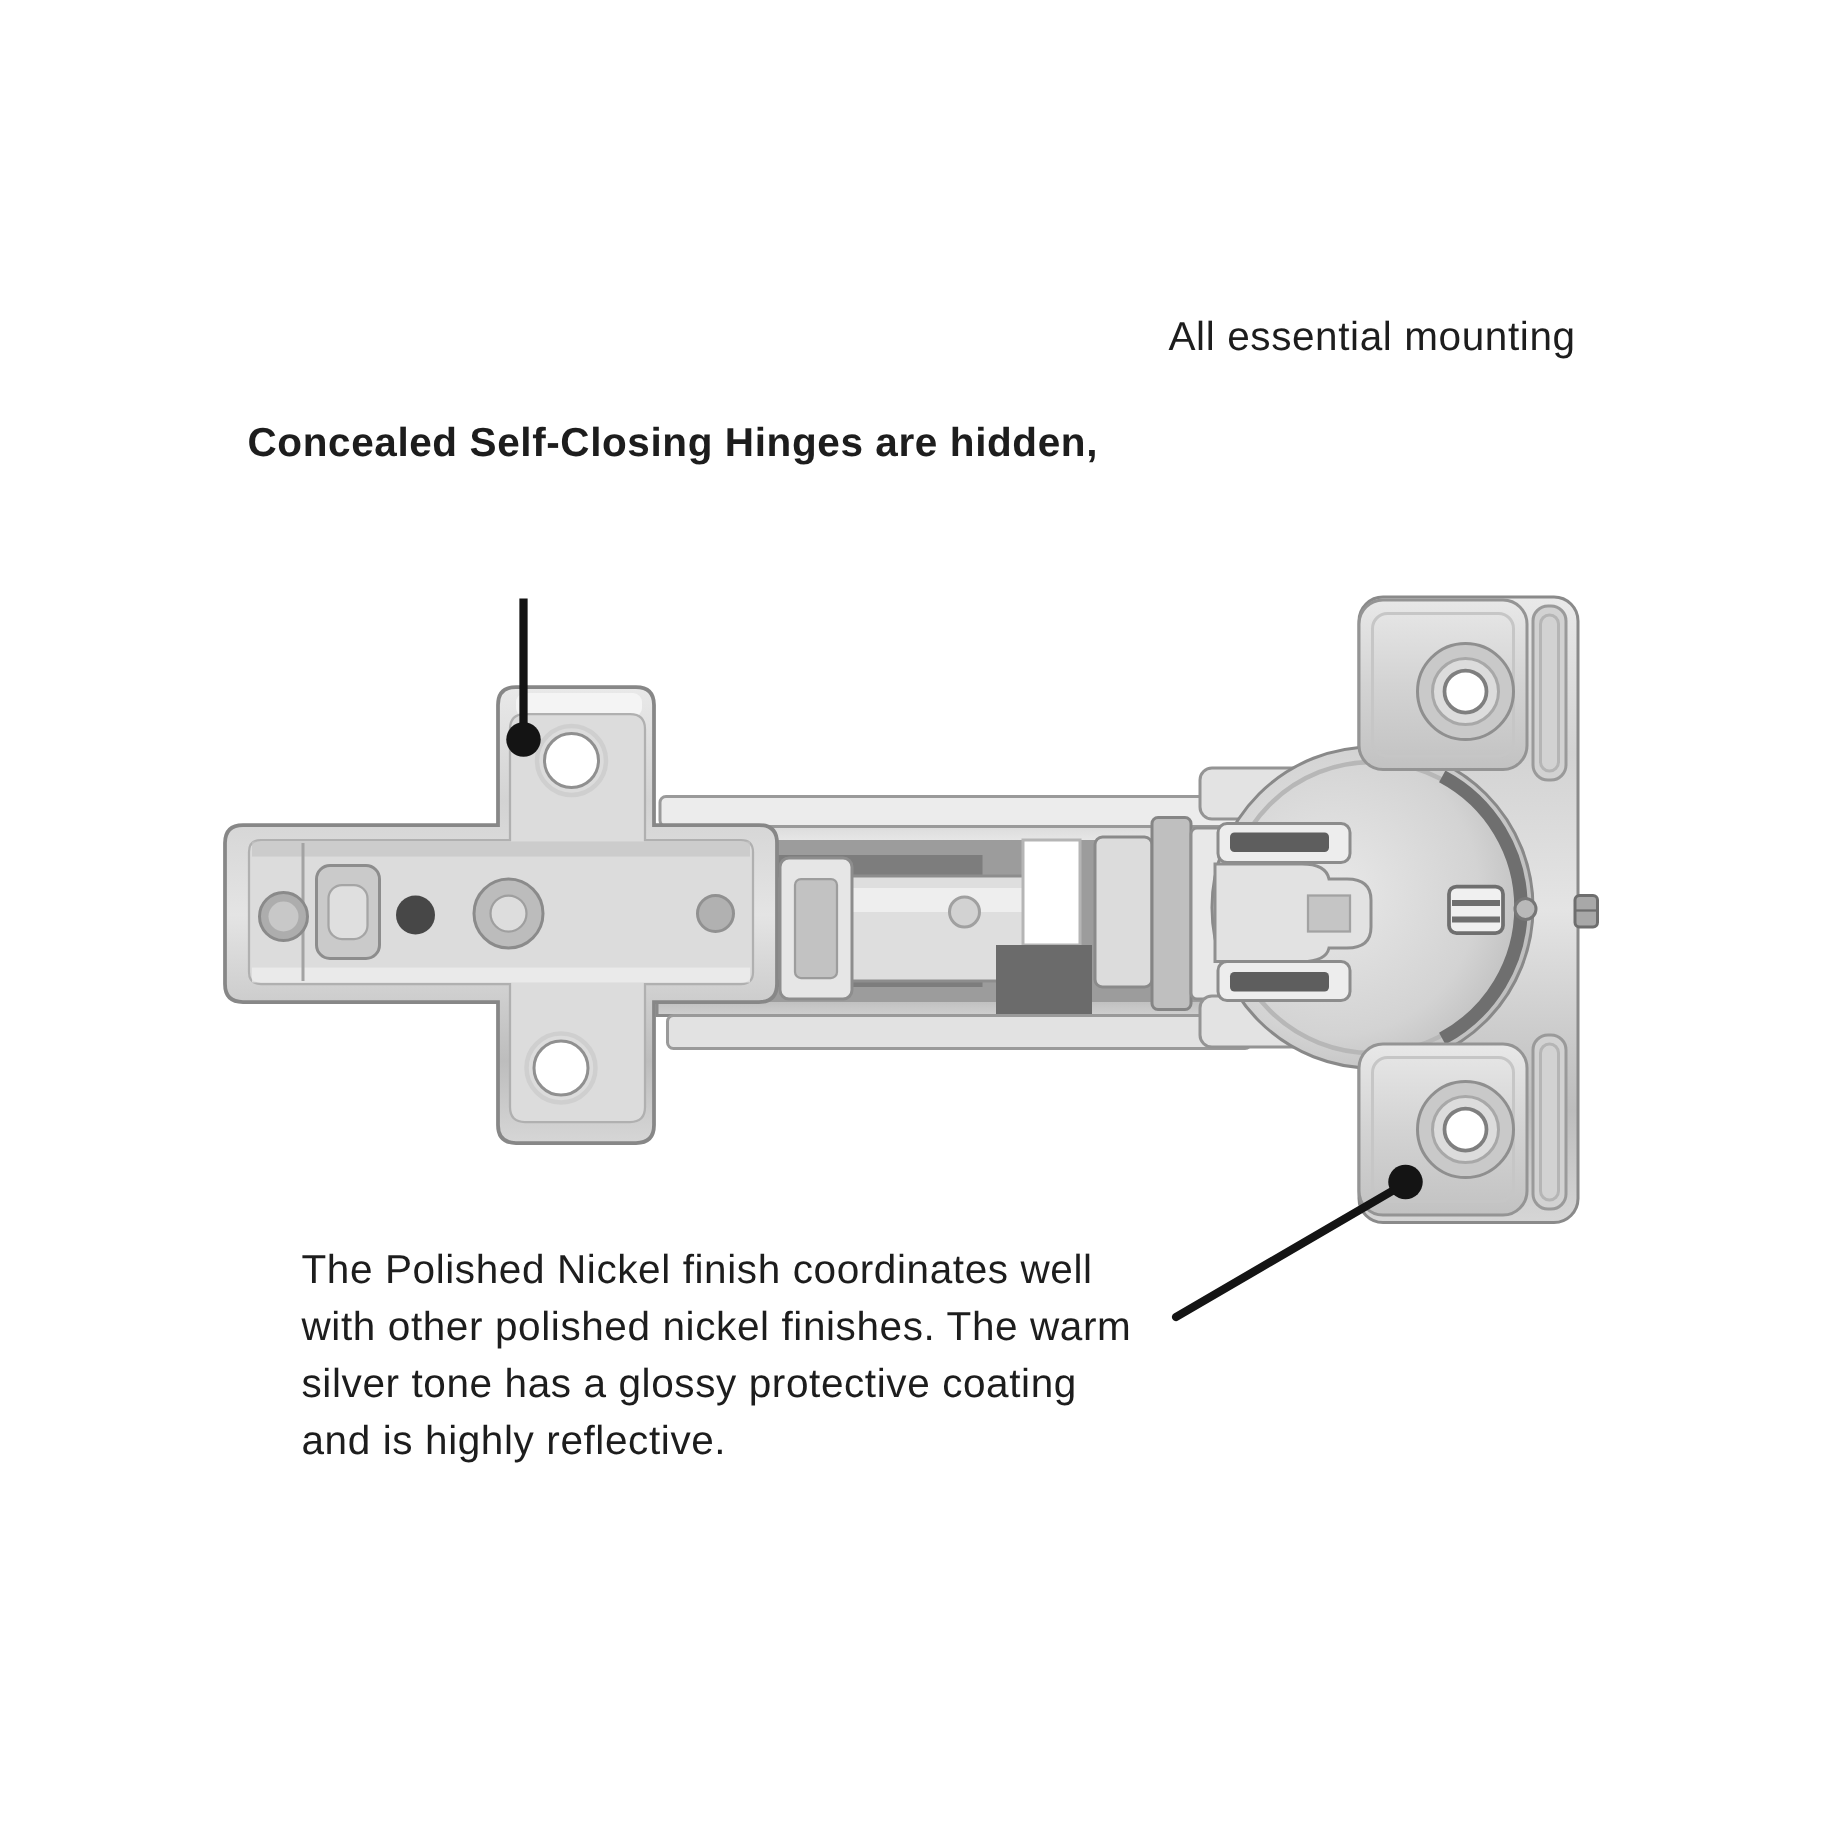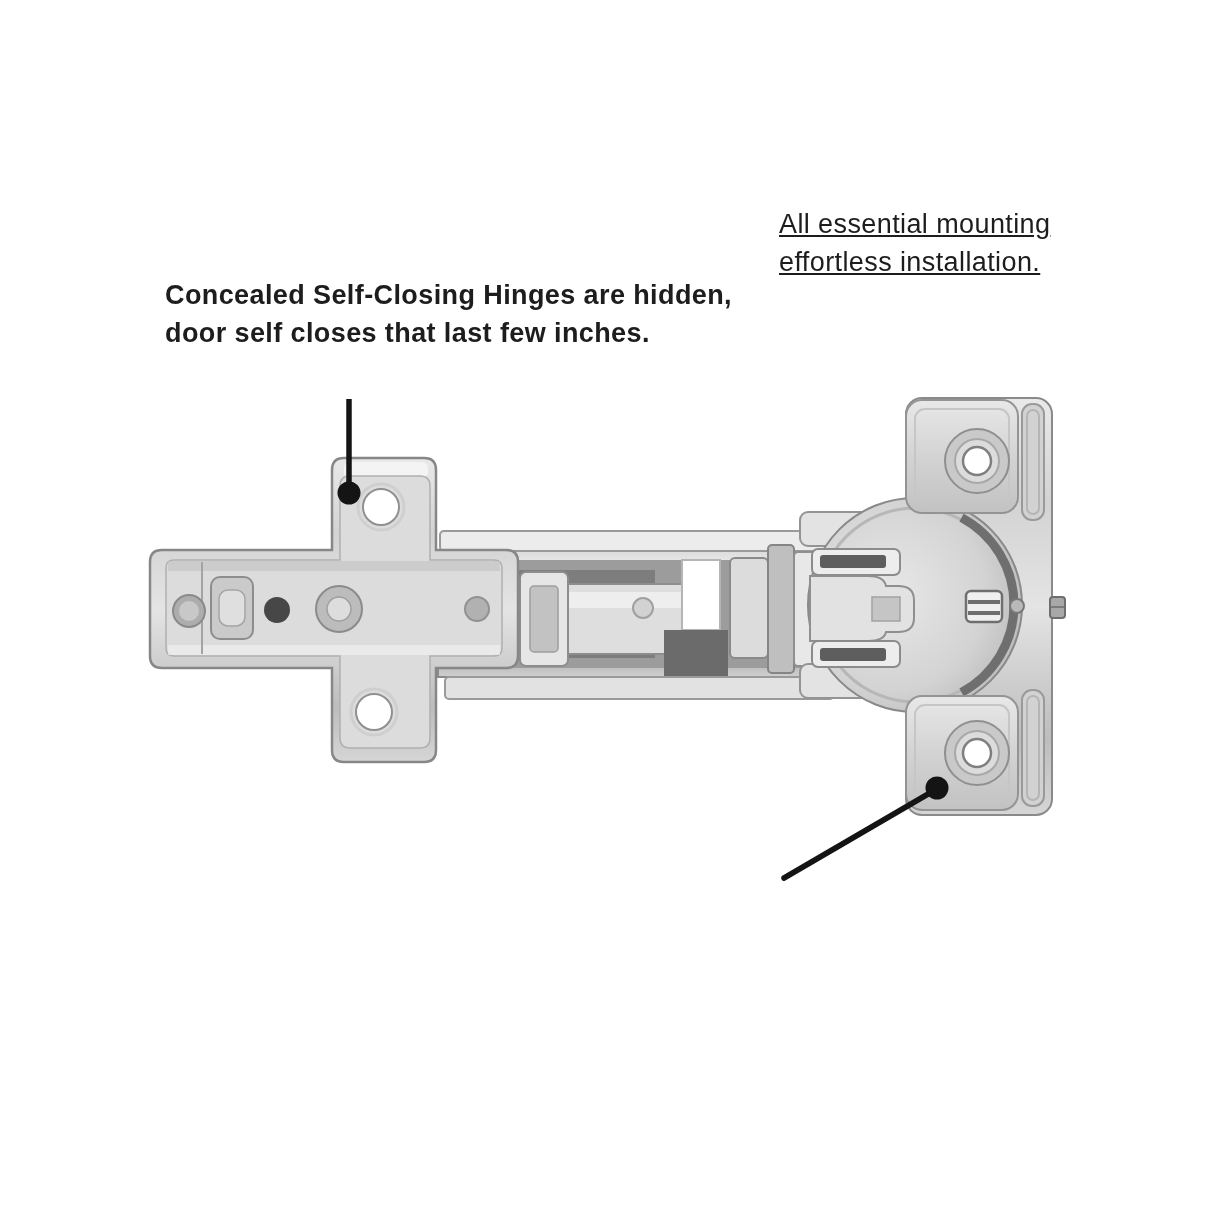--- a/index.html
+++ b/index.html
@@ -142,22 +142,26 @@
     <g>
       <line x1="349" y1="399" x2="349" y2="490" stroke="#141414" stroke-width="5.5"></line>
       <circle cx="349" cy="493" r="11.5" fill="#141414"></circle>
       <line x1="784" y1="878" x2="935" y2="790" stroke="#141414" stroke-width="5.5" stroke-linecap="round"></line>
       <circle cx="937" cy="788" r="11.5" fill="#141414"></circle>
     </g>
   </svg>
 
   <div class="note" style="left:165px; top:276px;font-weight:bold;">
     <div>Concealed Self-Closing Hinges are hidden,</div>
-    <div>door self closes that last few inches.</div>
   </div>
 
-  <div class="note" style="left:779px; top:205px;text-decoration:underline;">
+  <div class="note" style="left:779px; top:205px;">
     <div>All essential mounting</div>
-    <div>effortless installation.</div>
   </div>
 
+  <div class="note" style="left:201px; top:827px;">
+    <div>The Polished Nickel finish coordinates well</div>
+    <div>with other polished nickel finishes. The warm</div>
+    <div>silver tone has a glossy protective coating</div>
+    <div>and is highly reflective.</div>
+  </div>
 
 </div>
 
 </body></html>

